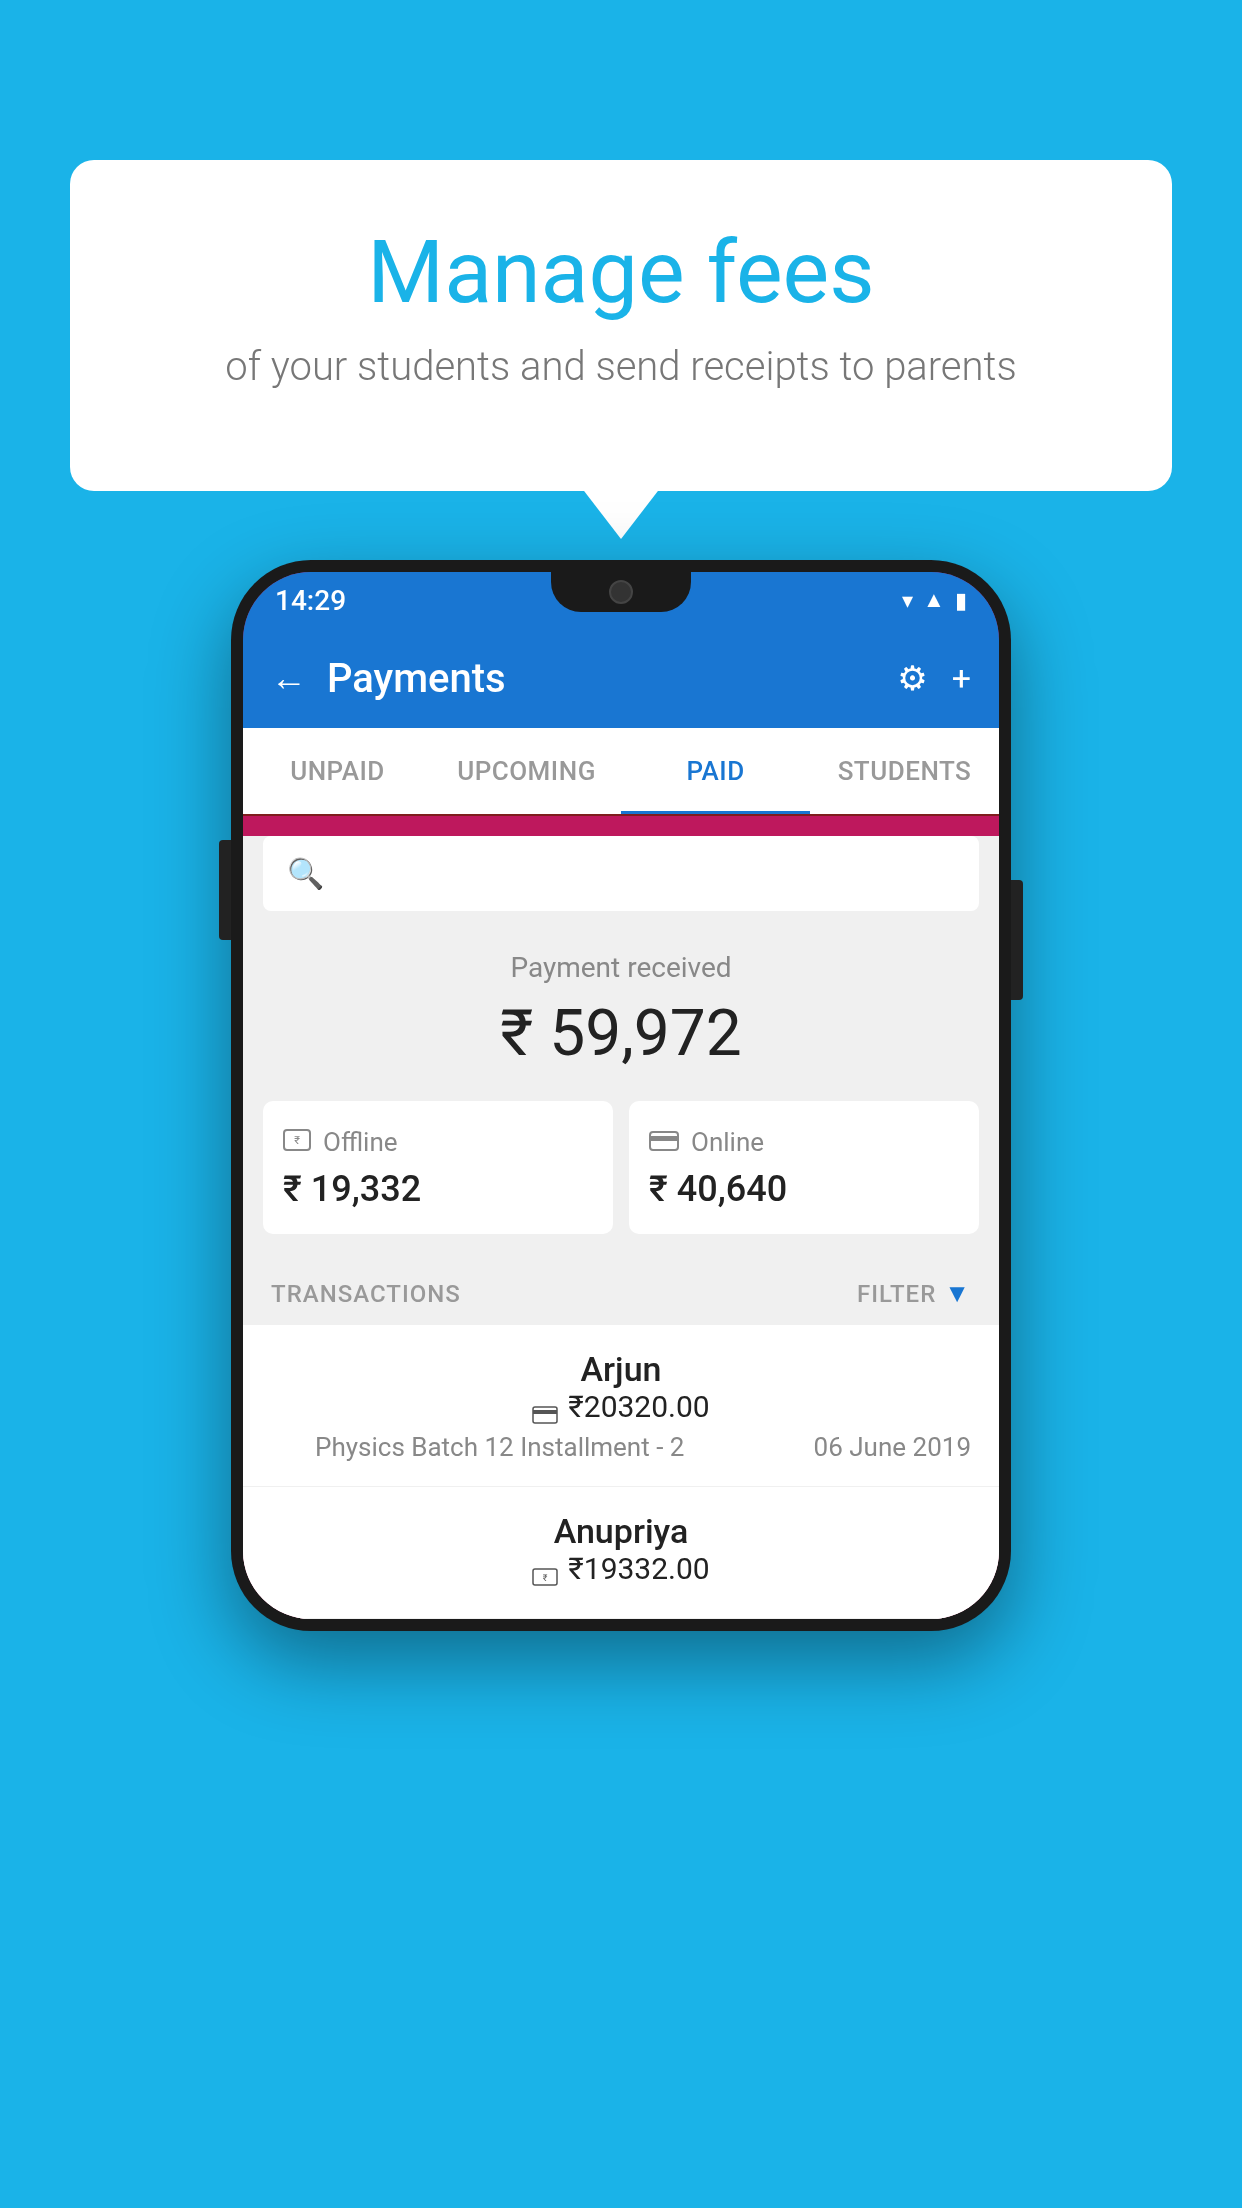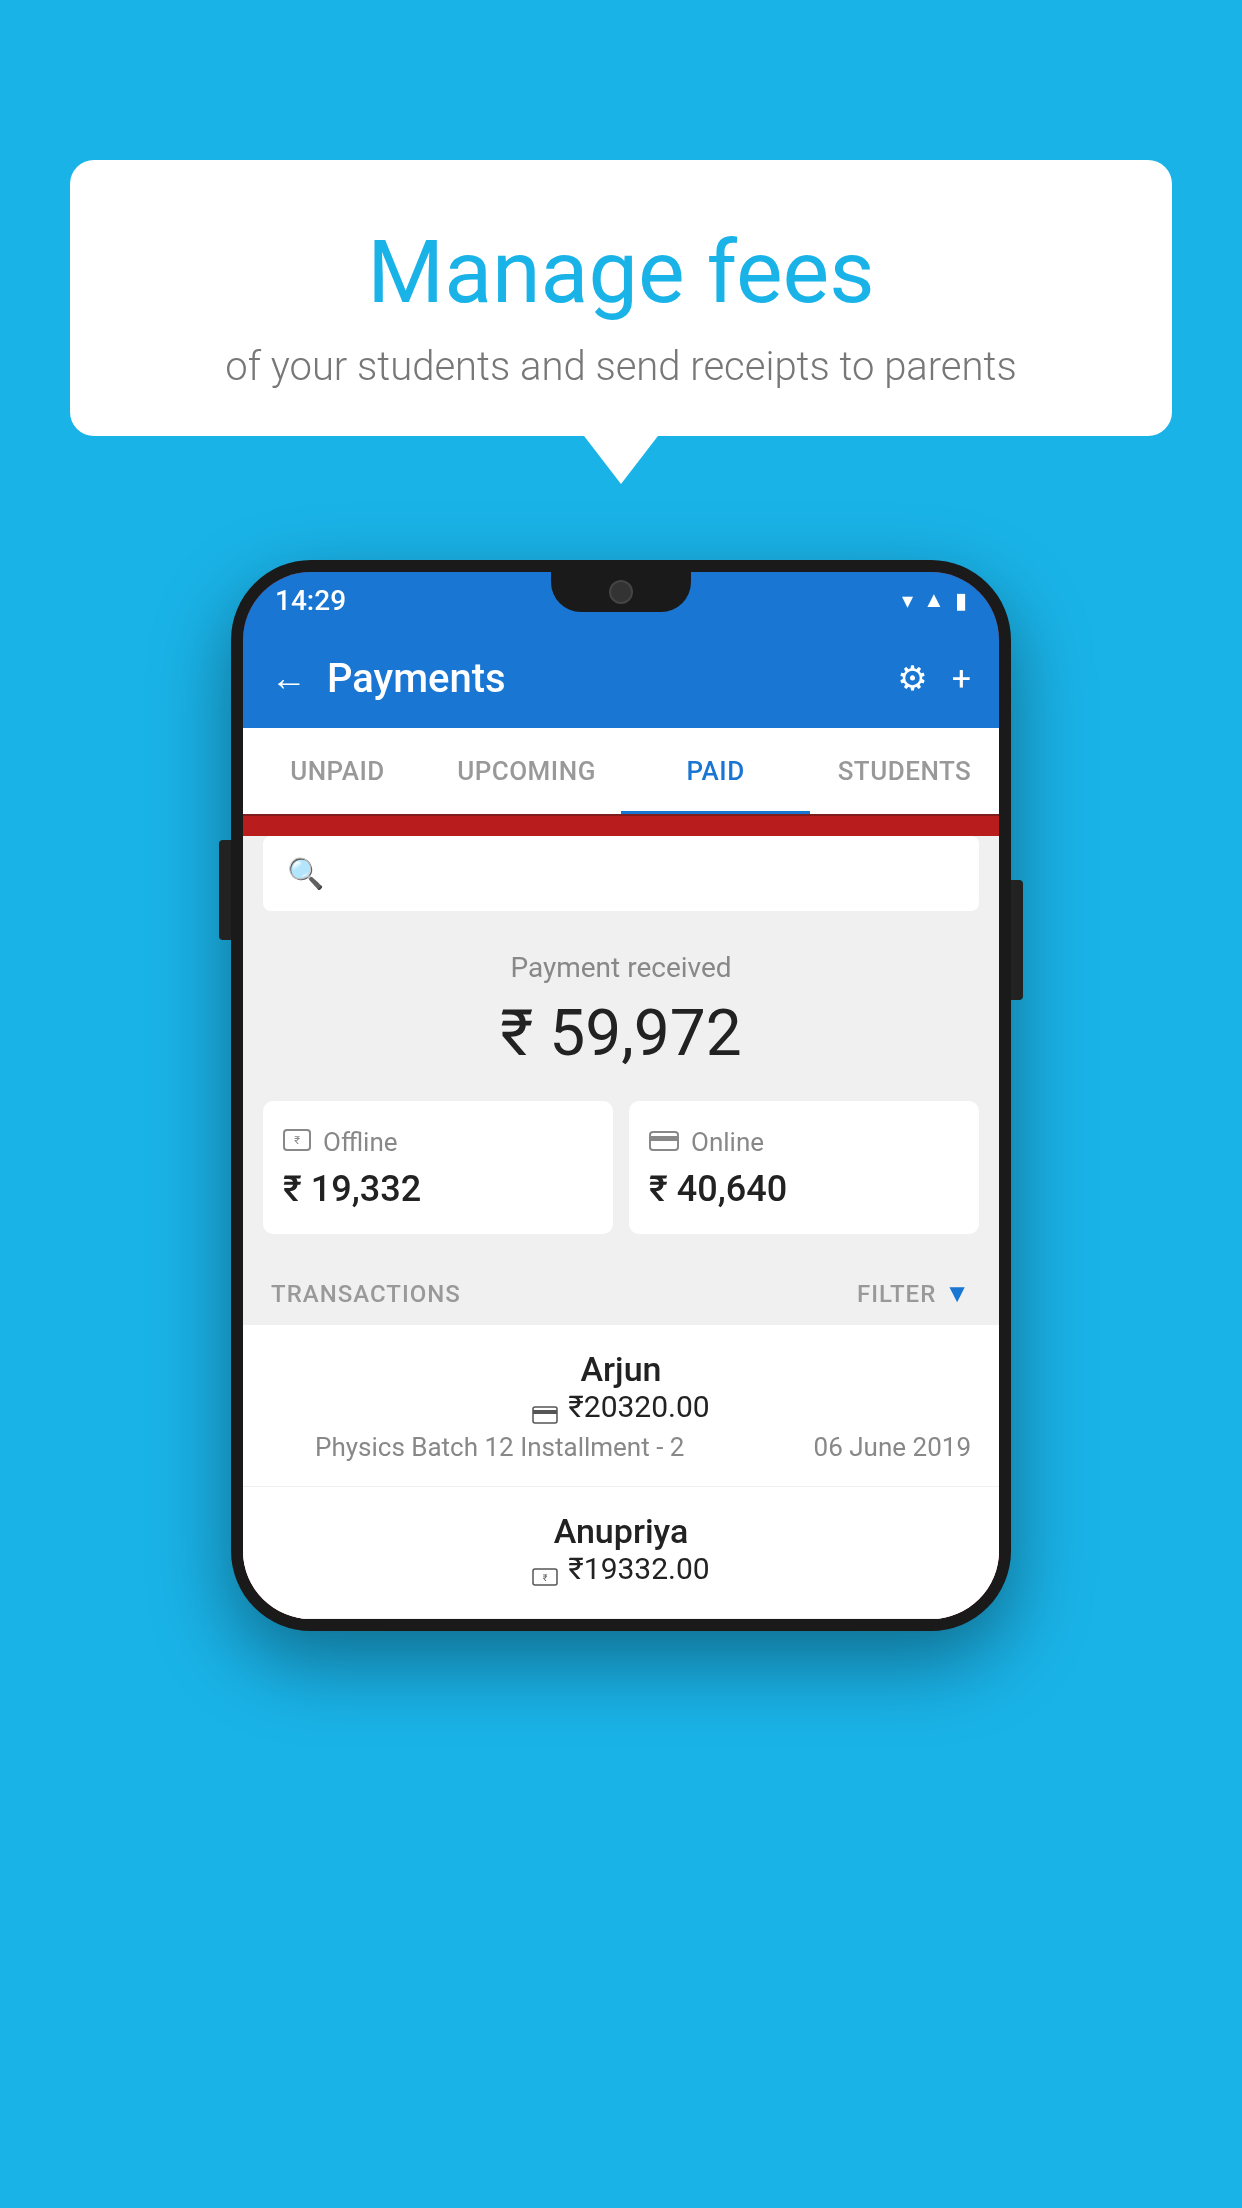--- a/index.html
+++ b/index.html
@@ -14,21 +14,21 @@
     }
 
     
     .speech-bubble {
       position: absolute;
       top: 160px;
       left: 70px;
       right: 70px;
       background: white;
       border-radius: 24px;
-      padding: 60px 50px 46px;
+      padding: 60px 50px 101px;
       text-align: center;
     }
     .speech-bubble::after {
       content: '';
       position: absolute;
       bottom: -48px;
       left: 50%;
       transform: translateX(-50%);
       width: 0;
       height: 0;
@@ -82,21 +82,21 @@
       position: absolute;
       right: -12px;
       top: 320px;
       width: 12px;
       height: 120px;
       background: #222;
       border-radius: 0 4px 4px 0;
     }
 
     .phone-inner {
-      background: #b91c1c;
+      background: #be185d;
       border-radius: 68px;
       overflow: hidden;
       position: relative;
     }
 
     
     .status-bar {
       background: #1976d2;
       height: 56px;
       display: flex;

